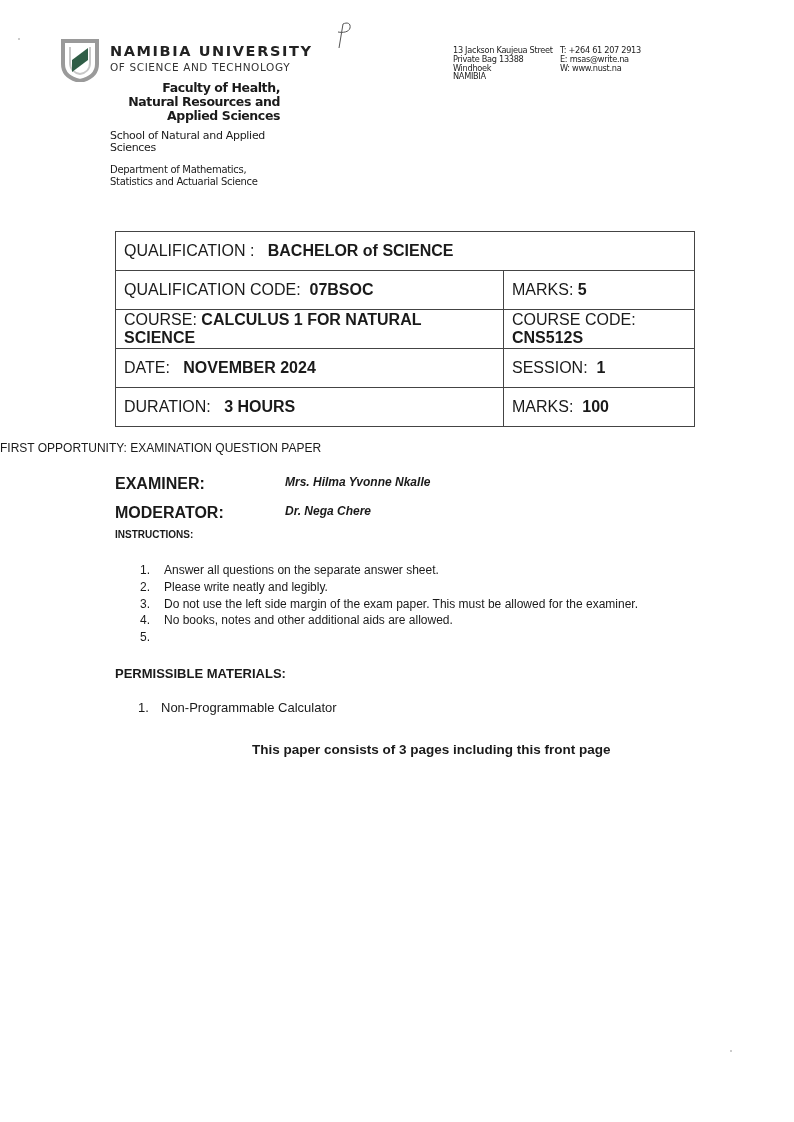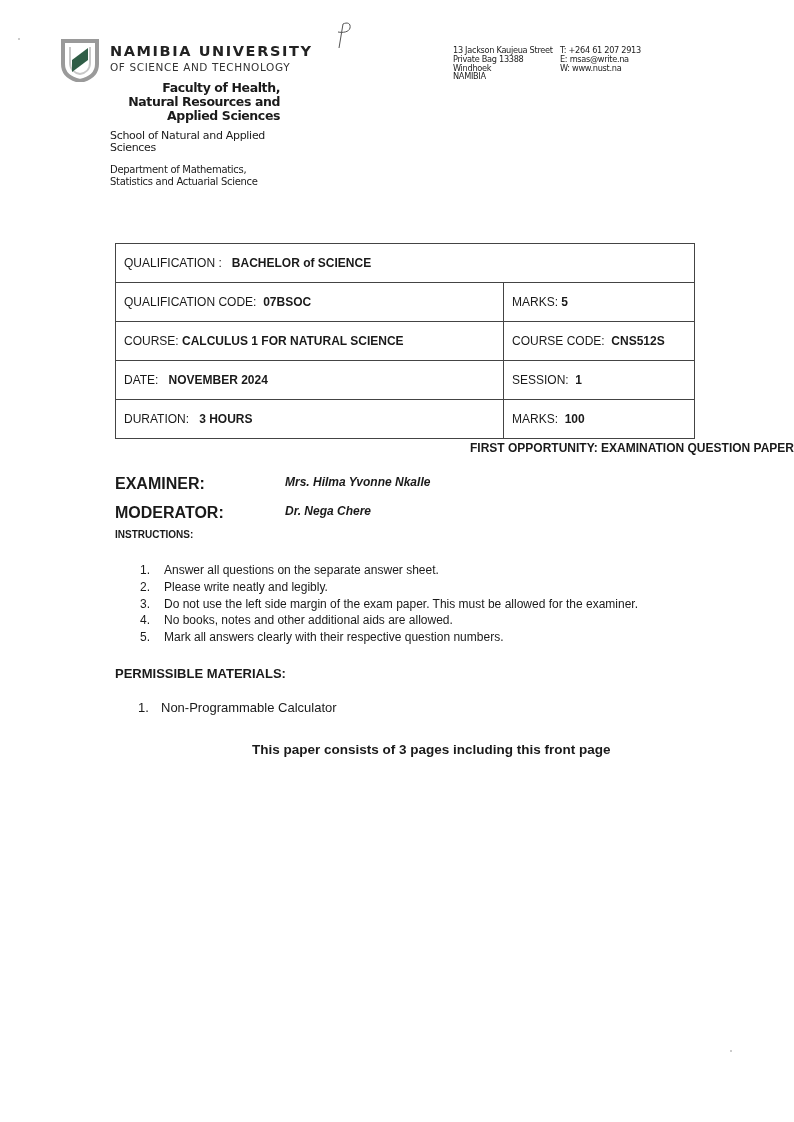--- a/index.html
+++ b/index.html
@@ -7,26 +7,26 @@
   .abs { position:absolute; }
   .logo { left:60px; top:38px; width:40px; height:44px; }
   .uni-name { left:110px; top:43px; font-size:14.5px; letter-spacing:1.6px; font-weight:bold; color:#222; font-family:"DejaVu Sans", sans-serif; }
   .uni-sub { left:110px; top:61px; font-size:10.5px; letter-spacing:0.6px; color:#333; font-family:"DejaVu Sans", sans-serif; }
   .faculty { left:110px; top:81px; font-size:12.5px; font-weight:bold; line-height:14px; width:170px; color:#1a1a1a; font-family:"DejaVu Sans", sans-serif; letter-spacing:-0.4px;text-align:right;}
   .school { left:110px; top:130px; font-size:11px; line-height:12px; width:170px; color:#1a1a1a; font-family:"DejaVu Sans", sans-serif; letter-spacing:-0.3px;}
   .dept { left:110px; top:164px; font-size:10px; line-height:11.5px; width:170px; color:#1a1a1a; font-family:"DejaVu Sans", sans-serif; letter-spacing:-0.3px;}
   .addr { left:453px; top:46px; font-size:8.2px; line-height:8.8px; color:#222; font-family:"DejaVu Sans", sans-serif; letter-spacing:-0.3px;}
   .contact { left:560px; top:46px; font-size:8.2px; line-height:8.8px; color:#222; font-family:"DejaVu Sans", sans-serif; letter-spacing:-0.3px;}
   .handmark { left:333px; top:20px; width:22px; height:30px; }
-  table.info { position:absolute; left:115px; top:243px; width:580px; border-collapse:collapse; font-size:12px; }
+  table.info { position:absolute; left:115px; top:231px; width:580px; border-collapse:collapse; font-size:16px; }
   table.info td { border:1px solid #444; height:38px; padding:0 8px; vertical-align:middle; }
   table.info td.right { width:174px; }
   .lbl { font-weight:normal; }
   .val { font-weight:bold; }
-  .center-title { left:0; width:794px; top:441px; text-align:right; font-size:12px; font-weight:bold; }
+  .center-title { left:0; width:794px; top:441px; text-align:left; font-size:12px; font-weight:normal; }
   .field-label { left:115px; font-size:16px; font-weight:bold; }
   .field-value { left:285px; font-size:12px; font-weight:bold; font-style:italic; }
   .instr-head { left:115px; top:529px; font-size:10px; font-weight:bold; }
   ol.instr { position:absolute; left:140px; top:562px; margin:0; padding:0; list-style:none; font-size:12px; line-height:16.8px; }
   ol.instr li { display:flex; }
   ol.instr li .n { width:24px; text-align:left; }
   .perm-head { left:115px; top:666px; font-size:13px; font-weight:bold; }
   .perm-item { left:138px; top:700px; font-size:13px; display:flex; }
   .perm-item .n { width:23px; }
   .footer-note { left:252px; top:742px; font-size:13.5px; font-weight:bold; }
@@ -138,21 +138,20 @@
   <li>
       <span class="n">3.</span>
       <span>Do not use the left side margin of the exam paper.  This must be allowed for the examiner.</span>
     </li>
   <li>
       <span class="n">4.</span>
       <span>No books, notes and other additional aids are allowed.</span>
     </li>
   <li>
       <span class="n">5.</span>
-      <span>Mark all answers clearly with their respective question numbers.</span>
     </li>
 </ol>
 
 <div class="abs perm-head">PERMISSIBLE MATERIALS:</div>
 <div class="abs perm-item">
   <span class="n">1.</span>
   <span>Non-Programmable Calculator</span>
 </div>
 
 <div class="abs footer-note">This paper consists of 3 pages including this front page</div>

